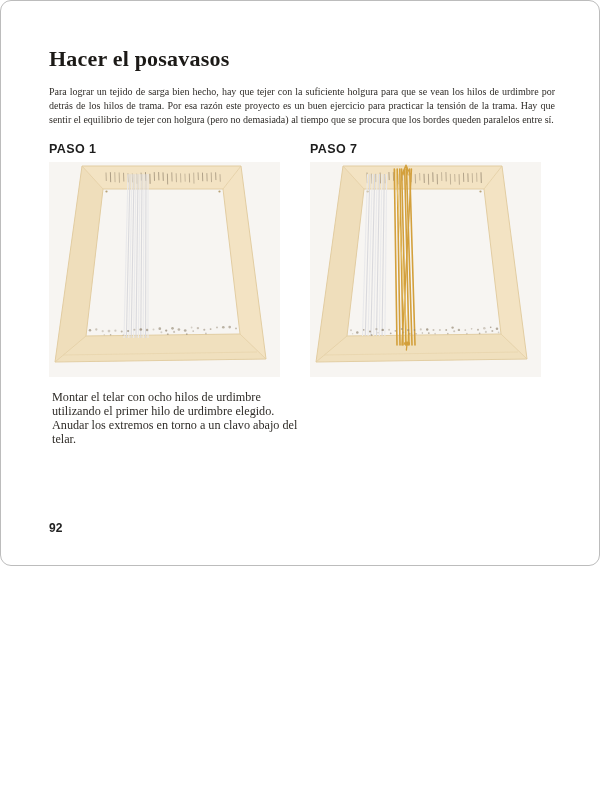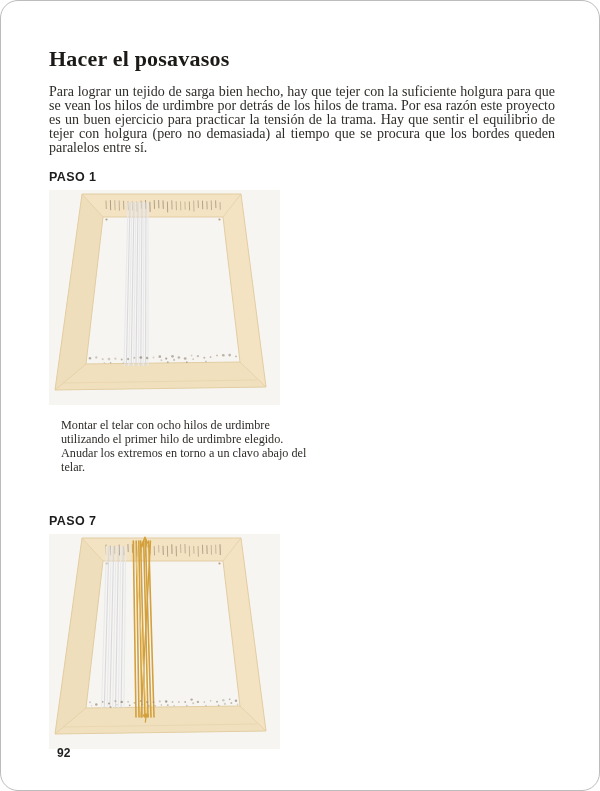--- a/index.html
+++ b/index.html
@@ -1,49 +1,49 @@
 <!DOCTYPE html>
 <html style="--page-border: #bcbcbc; --text: #2f2c28; --photo-bg: #f7f5f2; --wood: #f3e3c3; --wood-edge: #e2cda2; --thread-gold: #d3a03c; --notch: #8a7c66;"><head>
 <meta charset="utf-8">
 <style>
   html,body{margin:0;padding:0;background:#ffffff;}
   body{font-family:"Liberation Serif",serif;}
   .page{
     position:relative;
-    width:600px;height:791px;
+    width:600px;height:566px;
     box-sizing:border-box;
     background:#ffffff;
     border:1px solid var(--page-border,#bcbcbc);
-    border-radius:18px;
+    border-radius:11px;
     overflow:hidden;
   }
   .content{padding:45px 44px 0 48px;}
   .title{
     font-family:"Liberation Serif",serif;
     font-size:22px;font-weight:700;color:#1c1a17;
     margin:0 0 13px 0;letter-spacing:.2px;line-height:26px;
   }
   .body-text{
-    font-size:14px;line-height:14px;color:var(--text,#2f2c28);
+    font-size:10px;line-height:14px;color:var(--text,#2f2c28);
     margin:0 0 10px 0;text-align:justify;
   }
-  .steps{display:flex;gap:40px;margin-top:15px;flex-direction:column;}
+  .steps{display:flex;gap:30px;margin-top:15px;}
   .step{width:231px;flex:0 0 231px;}
   .step-label{
     font-family:"Liberation Sans",sans-serif;
     font-size:12.5px;font-weight:700;color:#1d1d1d;
     letter-spacing:.4px;line-height:14px;margin:0 0 6px 0;
   }
   .loom{display:block;width:231px;height:215px;}
   .caption{
     font-size:12.2px;line-height:14px;color:var(--text,#2f2c28);
-    margin:13px 0 0 12px;width:247px;
+    margin:13px 0 0 3px;width:247px;
   }
   .page-number{
-    position:absolute;left:56px;bottom:30px;
+    position:absolute;left:48px;bottom:30px;
     font-family:"Liberation Sans",sans-serif;
     font-size:12px;font-weight:700;color:#222;
   }
   
   .photo-bg{fill:var(--photo-bg,#f7f5f2);}
   .wood-fill{fill:var(--wood,#f3e3c3);fill-rule:evenodd;stroke:var(--wood-edge,#e2cda2);stroke-width:1;}
   .miter{stroke:var(--wood-edge,#e2cda2);stroke-width:.8;opacity:.9;}
   .shade{stroke:none;}
   .seam{stroke:#e6d2a8;stroke-width:.8;opacity:.8;}
   .nail{fill:#a88d55;opacity:.8;}

